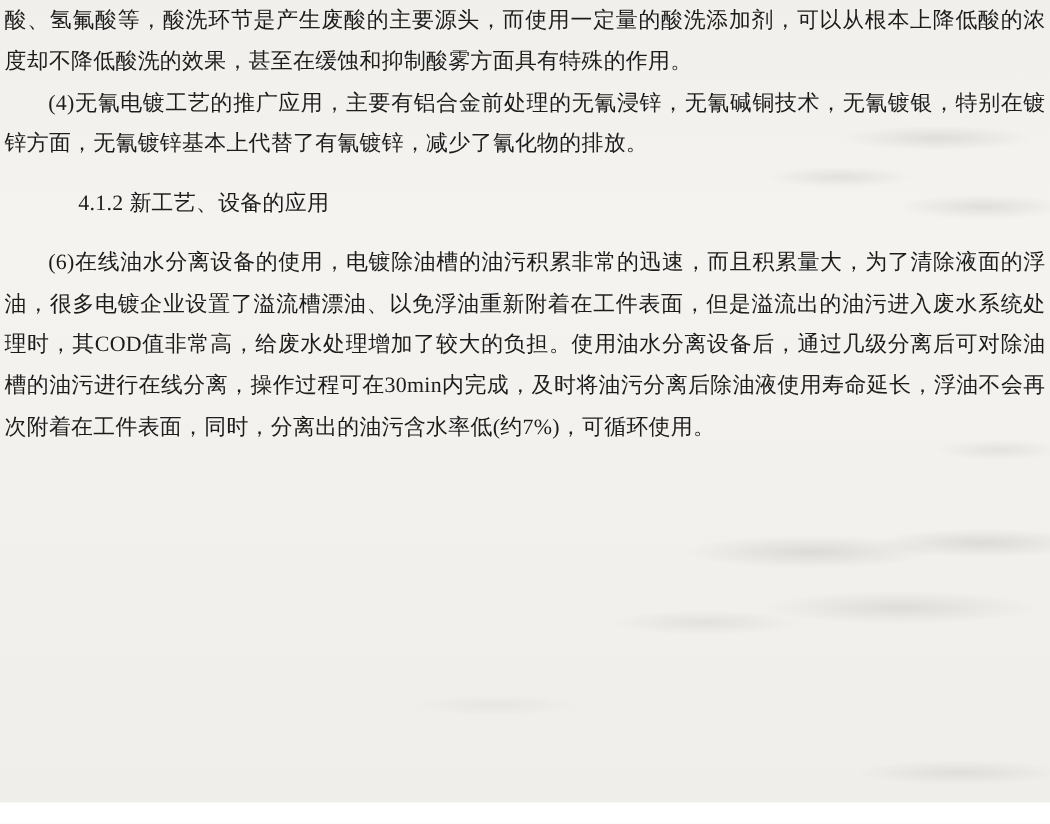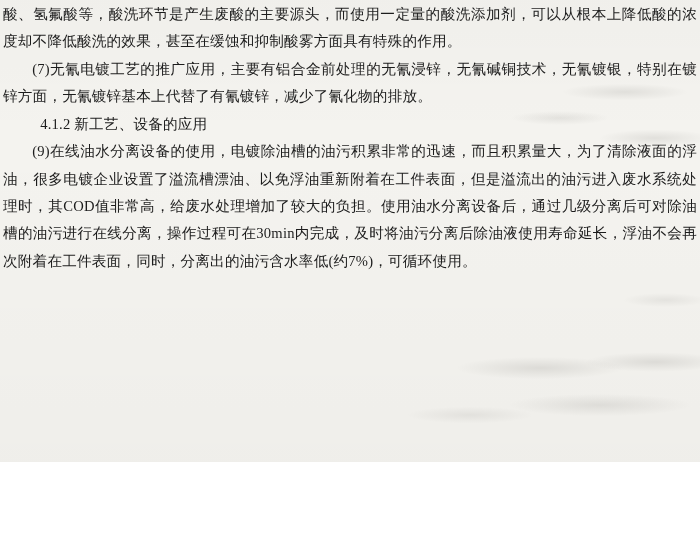--- a/index.html
+++ b/index.html
@@ -8,21 +8,21 @@
     background: #ffffff;
   }
   body {
     width: 700px;
     height: 549px;
     overflow: hidden;
   }
   .page {
     position: relative;
     width: 700px;
-    height: 462px;
+    height: 535px;
     box-sizing: border-box;
     padding: 1px 3px 0 3px;
     background-color: var(--paper, #f4f3ef);
     
     background-image:
       radial-gradient(ellipse 90px 12px at 625px 92px,  rgba(125,123,118,0.16), transparent 70%),
       radial-gradient(ellipse 70px 10px at 560px 118px, rgba(125,123,118,0.14), transparent 70%),
       radial-gradient(ellipse 80px 12px at 655px 138px, rgba(125,123,118,0.16), transparent 70%),
       radial-gradient(ellipse 60px 10px at 665px 300px, rgba(125,123,118,0.12), transparent 70%),
       radial-gradient(ellipse 120px 16px at 540px 368px, rgba(125,123,118,0.18), transparent 70%),
@@ -40,28 +40,28 @@
   }
   .para {
     margin: 0;
     text-align: justify;
     letter-spacing: 0.2px;
   }
   .para.indent {
     text-indent: 2em;
   }
   .heading {
-    margin: 0;
+    margin: 12px;
     font-weight: normal;
     font-size: 14.6px;
     letter-spacing: 0.2px;
     text-indent: 2.55em;
   }
 </style>
 </head>
 <body>
 
 <div class="page">
   <p class="para">酸、氢氟酸等，酸洗环节是产生废酸的主要源头，而使用一定量的酸洗添加剂，可以从根本上降低酸的浓度却不降低酸洗的效果，甚至在缓蚀和抑制酸雾方面具有特殊的作用。</p>
-  <p class="para indent">(7)无氰电镀工艺的推广应用，主要有铝合金前处理的无氰浸锌，无氰碱铜技术，无氰镀银，特别在镀锌方面，无氰镀锌基本上代替了有氰镀锌，减少了氰化物的排放。</p>
+  <p class="para indent">(4)无氰电镀工艺的推广应用，主要有铝合金前处理的无氰浸锌，无氰碱铜技术，无氰镀银，特别在镀锌方面，无氰镀锌基本上代替了有氰镀锌，减少了氰化物的排放。</p>
   <h4 class="heading">4.1.2 新工艺、设备的应用</h4>
-  <p class="para indent">(9)在线油水分离设备的使用，电镀除油槽的油污积累非常的迅速，而且积累量大，为了清除液面的浮油，很多电镀企业设置了溢流槽漂油、以免浮油重新附着在工件表面，但是溢流出的油污进入废水系统处理时，其COD值非常高，给废水处理增加了较大的负担。使用油水分离设备后，通过几级分离后可对除油槽的油污进行在线分离，操作过程可在30min内完成，及时将油污分离后除油液使用寿命延长，浮油不会再次附着在工件表面，同时，分离出的油污含水率低(约7%)，可循环使用。</p>
+  <p class="para indent">(6)在线油水分离设备的使用，电镀除油槽的油污积累非常的迅速，而且积累量大，为了清除液面的浮油，很多电镀企业设置了溢流槽漂油、以免浮油重新附着在工件表面，但是溢流出的油污进入废水系统处理时，其COD值非常高，给废水处理增加了较大的负担。使用油水分离设备后，通过几级分离后可对除油槽的油污进行在线分离，操作过程可在30min内完成，及时将油污分离后除油液使用寿命延长，浮油不会再次附着在工件表面，同时，分离出的油污含水率低(约7%)，可循环使用。</p>
 </div>
 
 </body></html>

